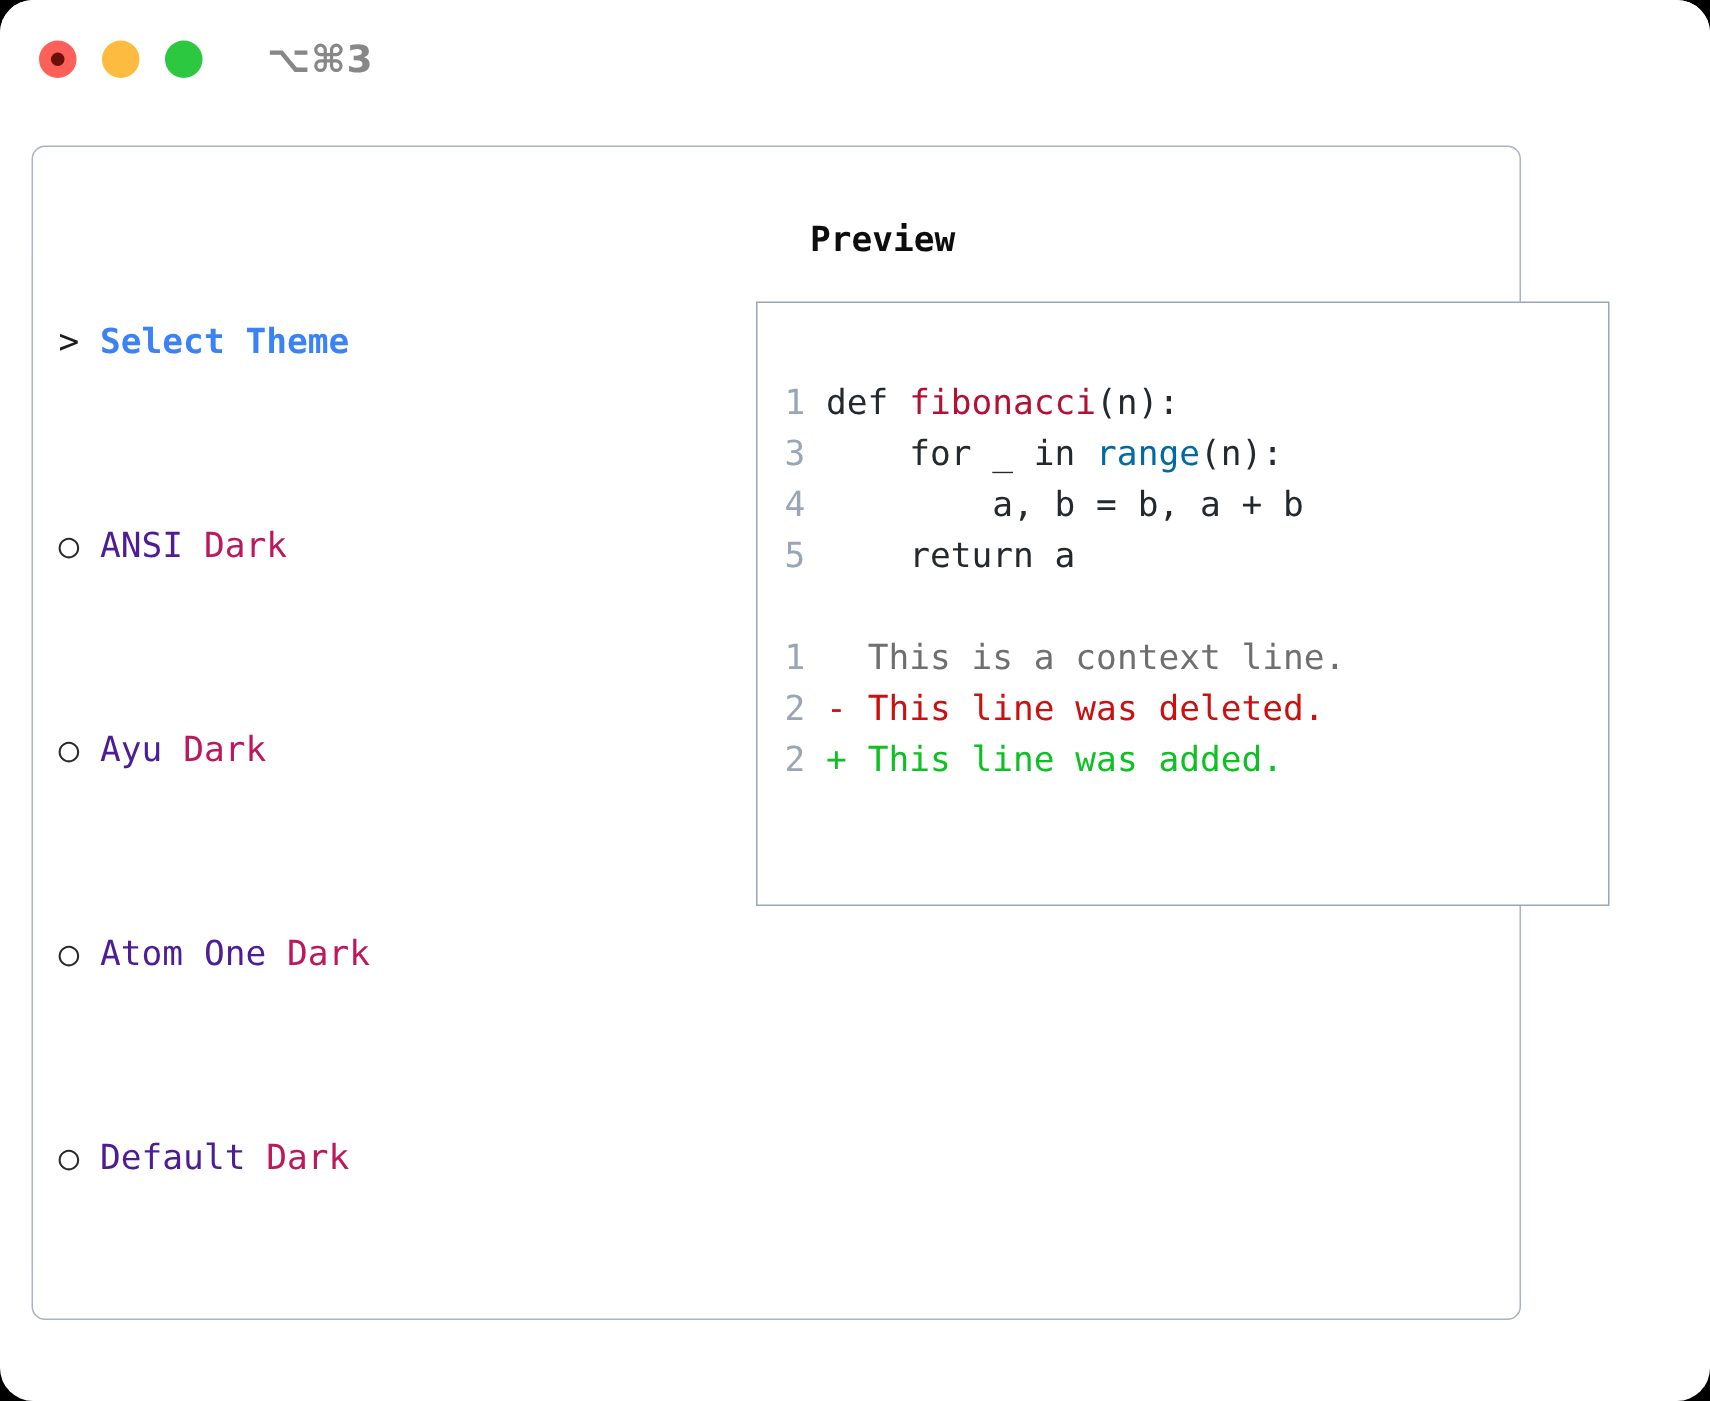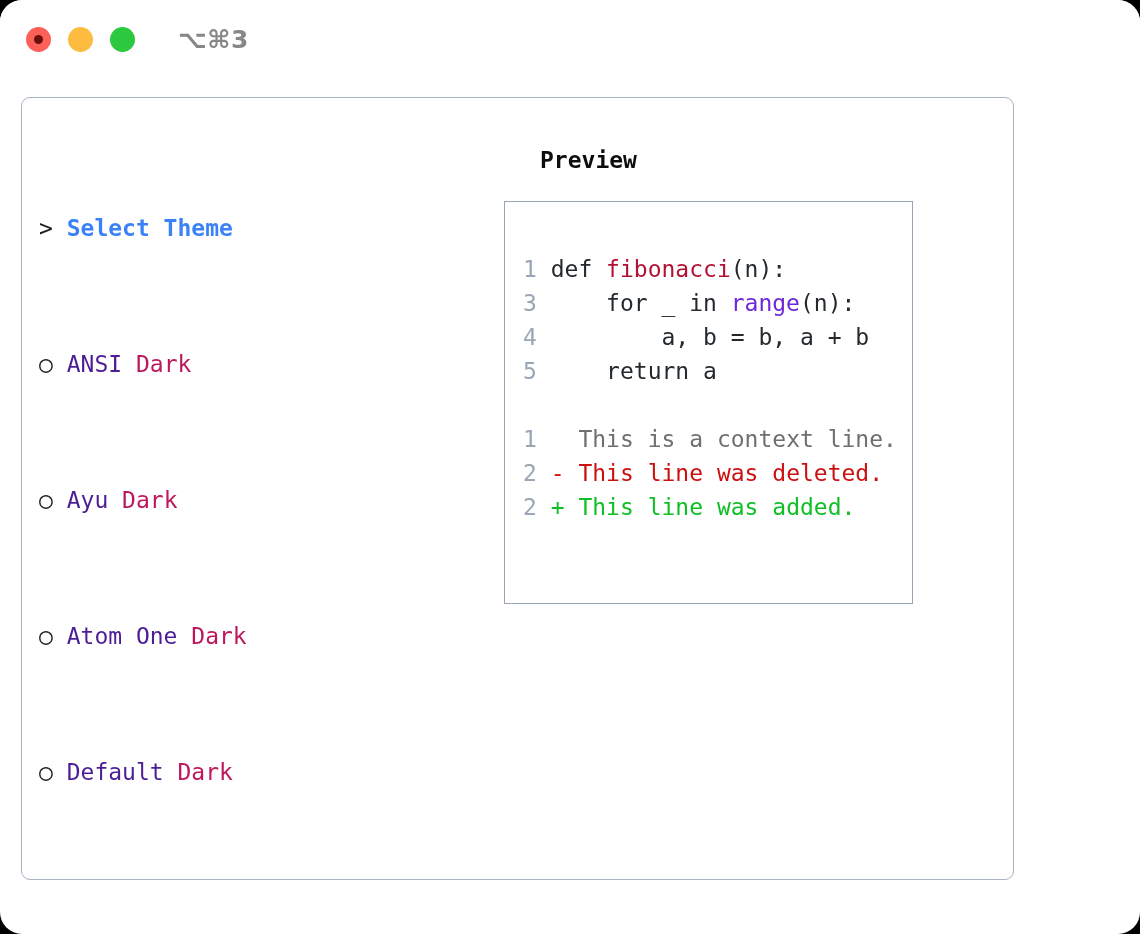--- a/index.html
+++ b/index.html
@@ -96,41 +96,41 @@
     font-family: "DejaVu Sans Mono", monospace;
     font-size: 23px;
     font-weight: 700;
     line-height: 34px;
     color: #0d0d0d;
     margin-bottom: 24px;
     margin-left: 36px;
   }
 
   .code-box {
-    width: 409px;
+    width: 569px;
     height: 403px;
     border: 1.5px solid #9aa6b6;
     background: #ffffff;
     padding: 50px 0 0 18px;
   }
 
   .code-line {
     display: block;
     height: 34px;
     font-family: "DejaVu Sans Mono", monospace;
     font-size: 23px;
     line-height: 34px;
     white-space: pre;
   }
 
   .lnum  { color: #9aa6b6; }
   .tok-plain { color: #24292e; }
   .tok-fn    { color: #b31033; }
   .tok-num   { color: #0a7f7f; }
-  .tok-call  { color: #6d28d9; }
+  .tok-call  { color: #0369a1; }
 
   .diff-ctx { color: #6f6f6f; }
   .diff-del { color: #cc1010; }
   .diff-add { color: #0ec024; }
 
   .code-gap { display: block; height: 34px; }
 </style>
 </head>
 <body>
 

